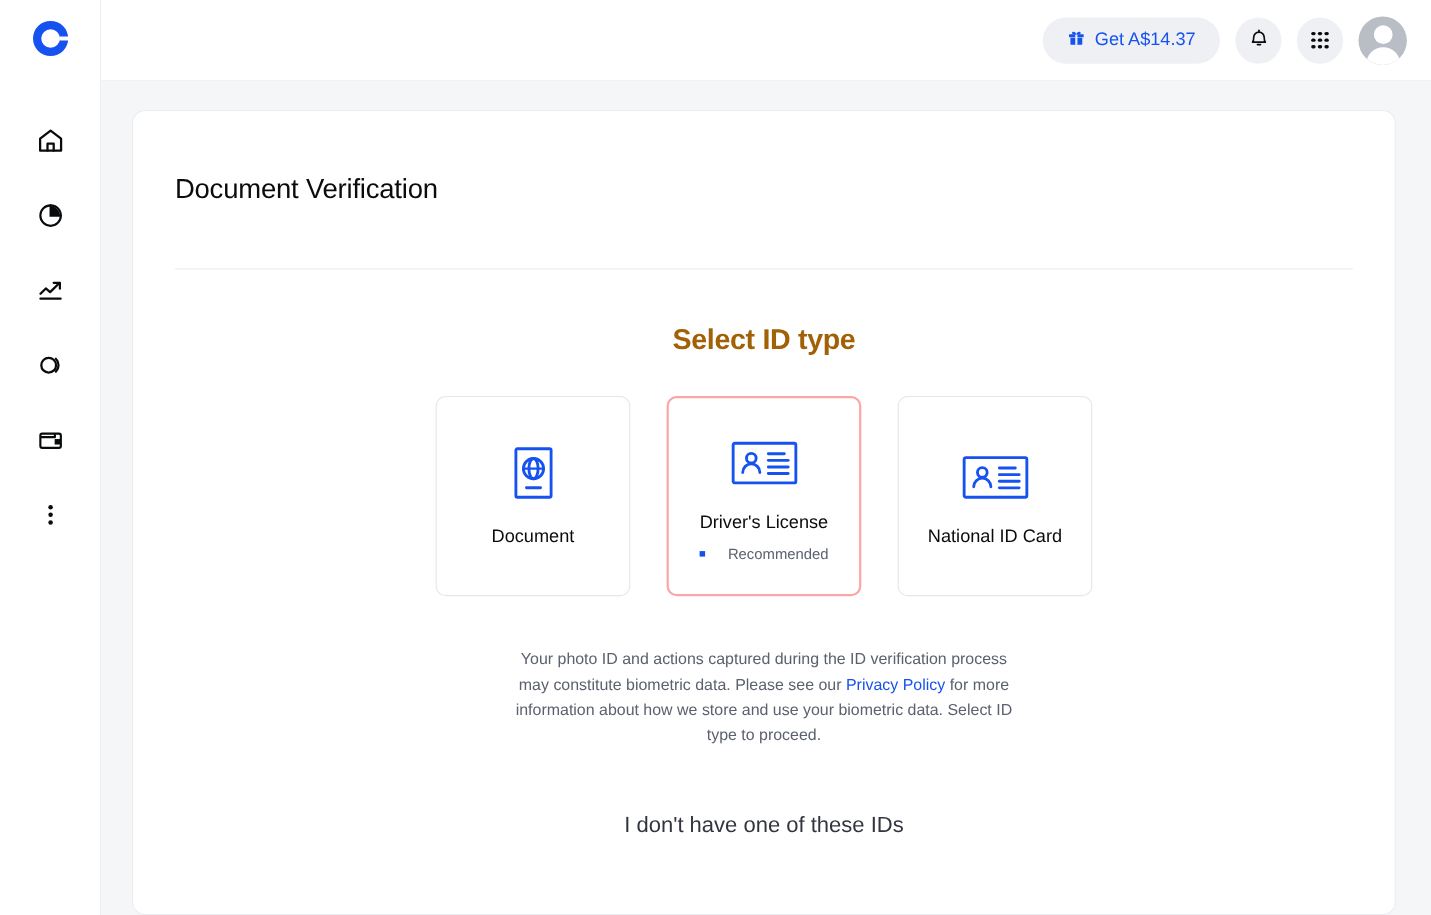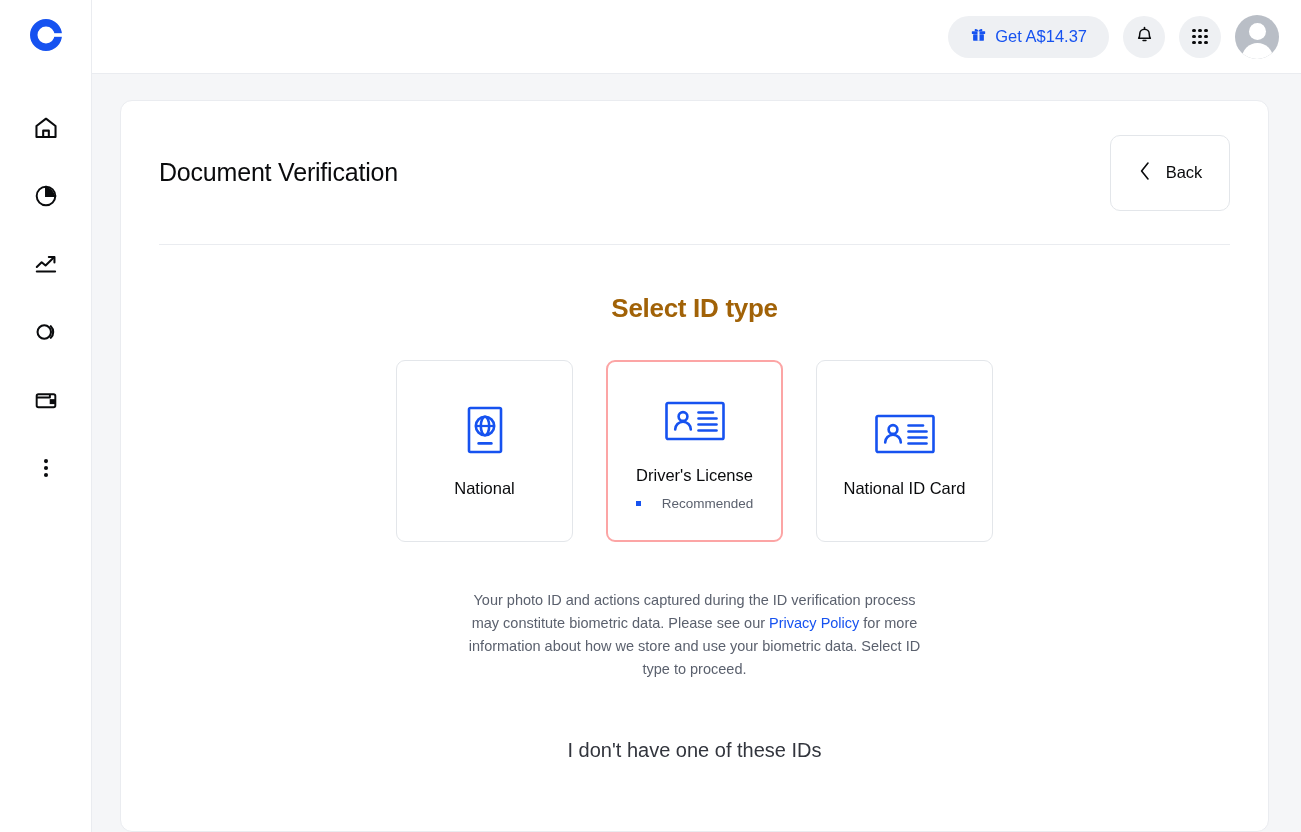--- a/index.html
+++ b/index.html
@@ -414,47 +414,39 @@
       </div>
 
     </header>
 
     <div class="page-body">
       <section class="content-card">
 
         <div class="card-header">
           <h1 class="page-title">Document Verification</h1>
 
-          <button class="back-btn">
-            <span>
-              <svg width="14" height="20" viewBox="0 0 12 20" fill="none" stroke="#0a0b0d" stroke-width="1.6" stroke-linecap="round" stroke-linejoin="round">
-                <path d="M9 2 L2.6 10 L9 18"></path>
-              </svg>
-            </span>
-            <span>Back</span>
-          </button>
         </div>
 
         <div class="center">
 
           <h2 class="headline">Select ID type</h2>
 
           <div class="options">
 
             <div class="option-card">
               <span class="option-icon">
                 <svg width="48" height="58" viewBox="0 0 48 58" fill="none" stroke="#1652f0" stroke-width="2.6" stroke-linejoin="round">
                   <rect x="8" y="3" width="32" height="44" rx="1.4"></rect>
                   <circle cx="24" cy="21" r="9.2"></circle>
                   <ellipse cx="24" cy="21" rx="4.2" ry="9.2"></ellipse>
                   <path d="M15.2 21 H32.8" stroke-width="2.2"></path>
                   <path d="M17.6 38.4 H30.4" stroke-linecap="round"></path>
                 </svg>
               </span>
-              <span class="option-label">National</span>
+              <span class="option-label">Document</span>
             </div>
 
             <div class="option-card selected">
               <span class="option-icon">
                 <svg width="62" height="44" viewBox="0 0 62 44" fill="none" stroke="#1652f0" stroke-width="2.6" stroke-linejoin="round">
                   <rect x="2.5" y="4" width="57" height="36" rx="1.6"></rect>
                   <circle cx="19" cy="17.5" r="4.4"></circle>
                   <path d="M11.2 30.5 a7.8 7.8 0 0 1 15.6 0" stroke-linecap="round"></path>
                   <path d="M34.5 13.5 H49" stroke-linecap="round"></path>
                   <path d="M34.5 19.5 H52.5" stroke-linecap="round"></path>

